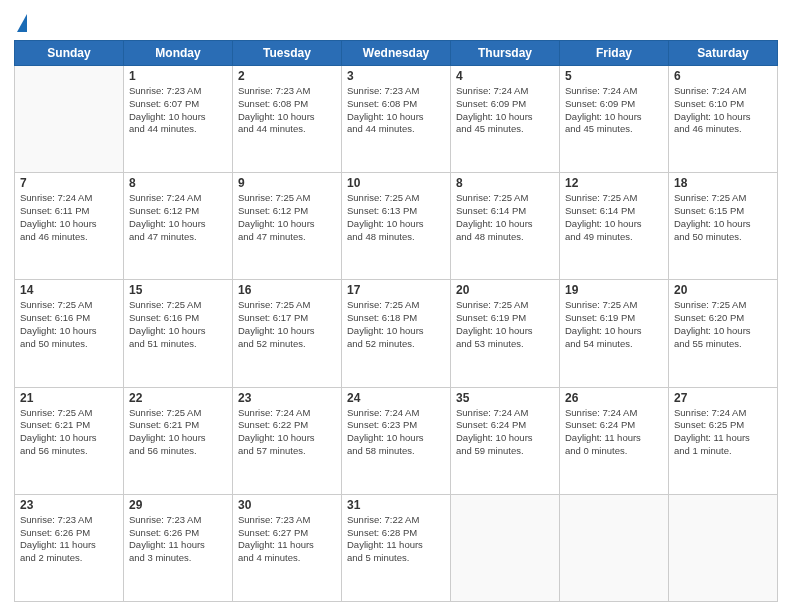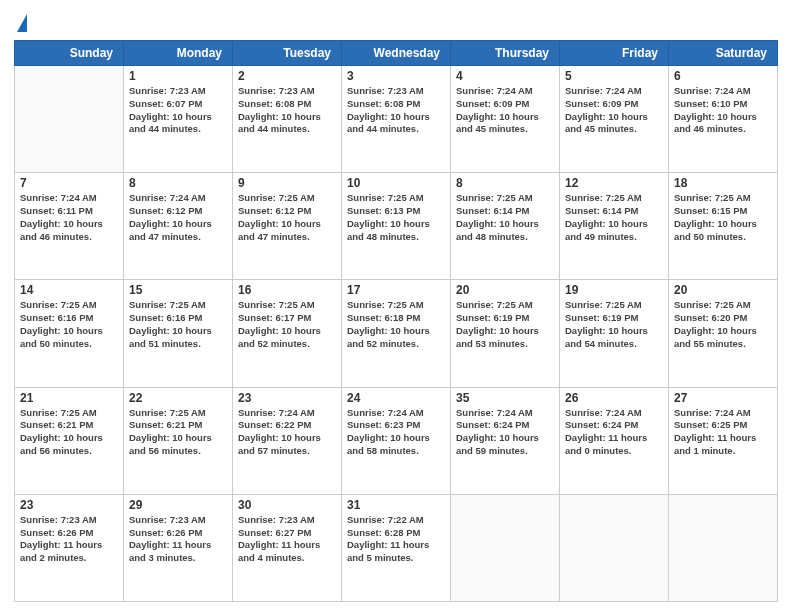--- a/index.html
+++ b/index.html
@@ -69,22 +69,22 @@
     .calendar {
       flex: 1;
       border: 1px solid #ccc;
       border-collapse: collapse;
       width: 100%;
       table-layout: fixed;
     }
     .calendar th {
       background-color: #2a6db5;
       color: #fff;
-      text-align: right;
-      padding: 5px 10px;
+      text-align: center;
+      padding: 5px 4px;
       font-size: 12px;
       font-weight: bold;
       border: 1px solid #2060a0;
     }
     .calendar td {
       border: 1px solid #ccc;
       vertical-align: top;
       padding: 3px 5px;
       height: 82px;
     }
@@ -92,21 +92,20 @@
       font-size: 12px;
       font-weight: bold;
       color: #333;
       display: block;
       margin-bottom: 2px;
     }
     .day-info {
       font-size: 9.5px;
       color: #444;
       line-height: 1.35;
-      font-weight: bold;
     }
     .empty-cell {
       background: #f9f9f9;
     }
   </style>
 </head>
 <body>
 
 <div class="page">
   <div class="header">

